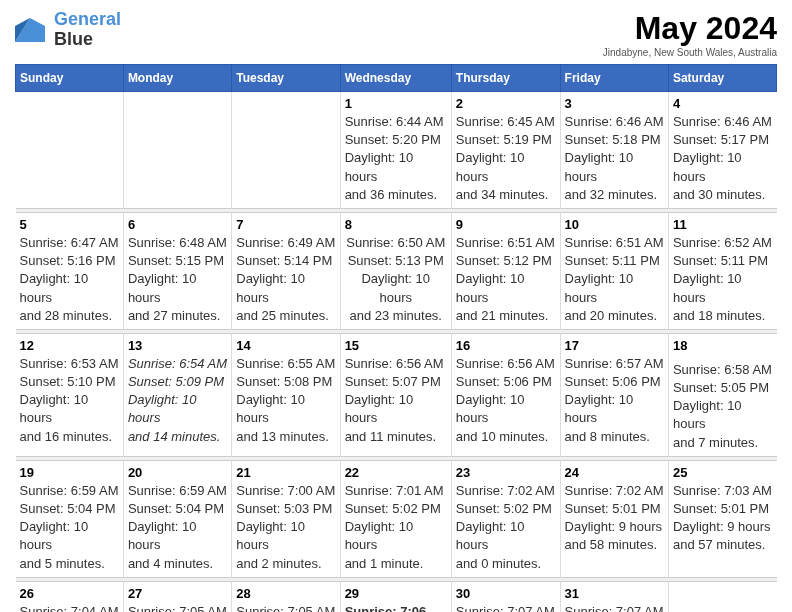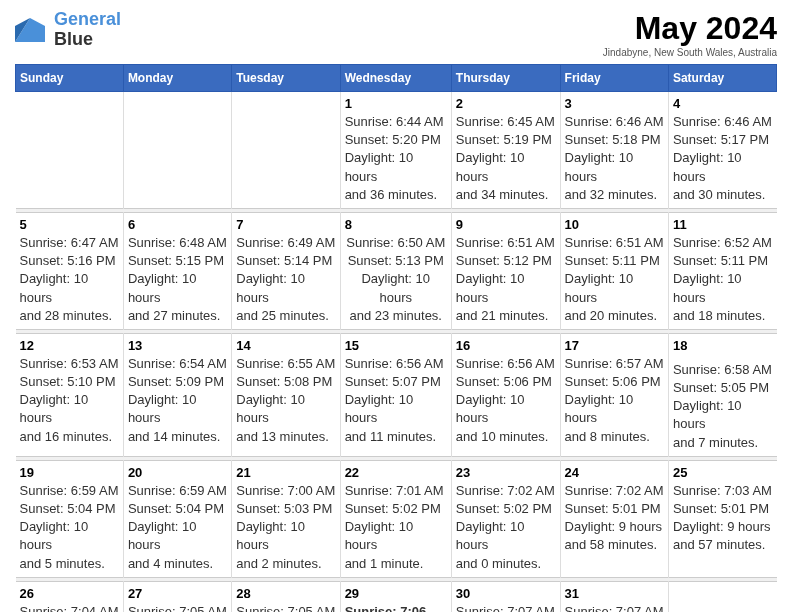--- a/index.html
+++ b/index.html
@@ -225,21 +225,21 @@
       <tr>
         <td>
           <span class="day-number">12</span>
           <div class="day-info" style="white-space: pre-line;">Sunrise: 6:53 AM
 Sunset: 5:10 PM
 Daylight: 10 hours
 and 16 minutes.</div>
         </td>
         <td>
           <span class="day-number">13</span>
-          <div class="day-info" style="white-space: pre-line;">Sunrise: 6:54 AM
+          <div class="day-info" style="white-space: pre-line; font-style: italic;">Sunrise: 6:54 AM
 Sunset: 5:09 PM
 Daylight: 10 hours
 and 14 minutes.</div>
         </td>
         <td>
           <span class="day-number">14</span>
           <div class="day-info" style="white-space: pre-line;">Sunrise: 6:55 AM
 Sunset: 5:08 PM
 Daylight: 10 hours
 and 13 minutes.</div>

